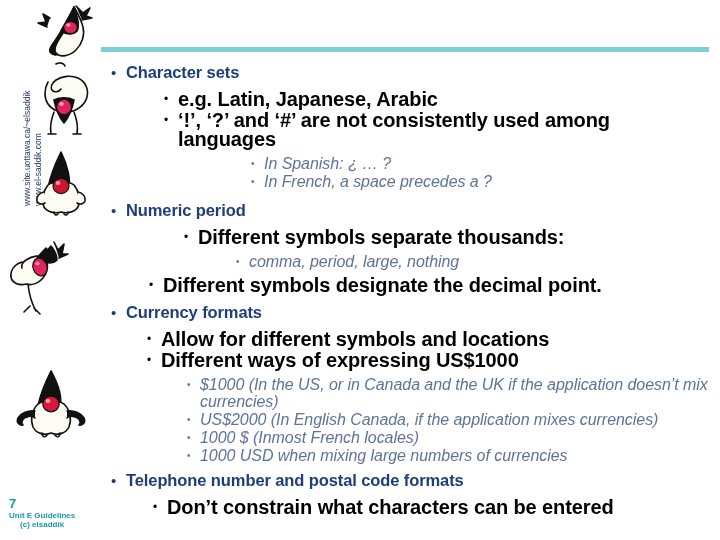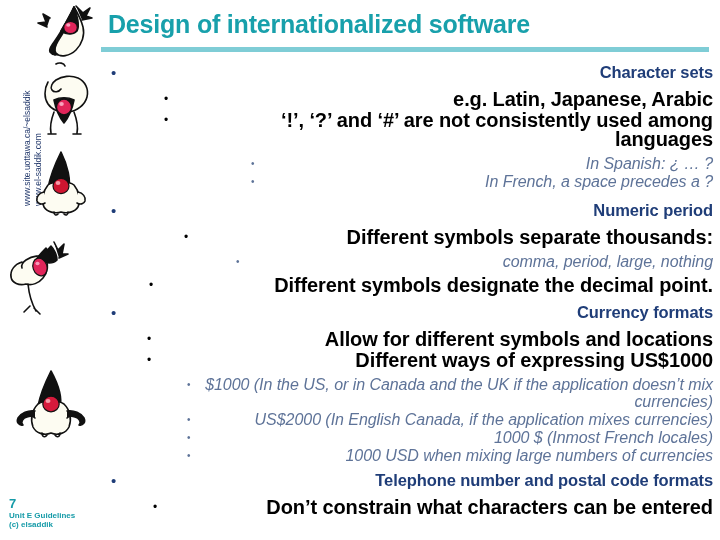--- a/index.html
+++ b/index.html
@@ -63,20 +63,21 @@
     font-weight: bold;
     color: #169ba8;
     letter-spacing: 0px;
     margin-bottom: 1px;
   }
   .footer .fline {
     font-size: 8px;
     font-weight: bold;
     color: #169ba8;
     white-space: nowrap;
+    text-align: center;
   }
 
   
   .title {
     position: absolute;
     left: 108px;
     top: 10px;
     font-size: 25px;
     font-weight: bold;
     color: #18a0ab;
@@ -103,21 +104,20 @@
   .row {
     display: flex;
     align-items: flex-start;
   }
   .bullet {
     flex: 0 0 auto;
     text-align: left;
   }
   .txt {
     flex: 1 1 auto;
-    text-align: right;
   }
 
   
   .l1 {
     margin-left: 10px;
     margin-top: 2px;
     margin-bottom: 1px;
   }
   .l1 .bullet {
     width: 15px;
@@ -260,21 +260,20 @@
       </svg>
     </div>
 
     <div class="footer">
       <div class="pagenum">7</div>
       <div class="fline">Unit E Guidelines</div>
       <div class="fline">(c) elsaddik</div>
     </div>
   </div>
 
-  <div class="title">Design of internationalized software</div>
   <div class="title-rule"></div>
 
   <div class="content">
 
     <div class="row l1">
       <span class="bullet">•</span>
       <span class="txt">Character sets</span>
     </div>
 
     <div class="gap-sm"></div>

